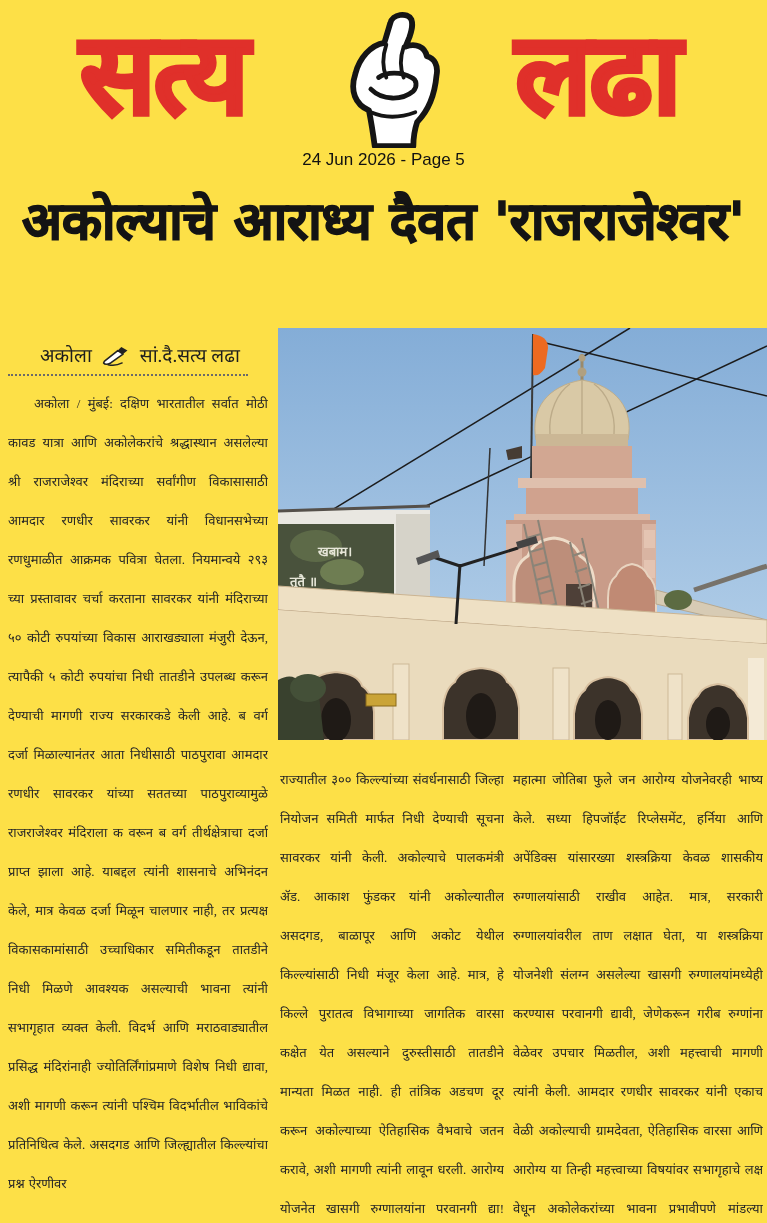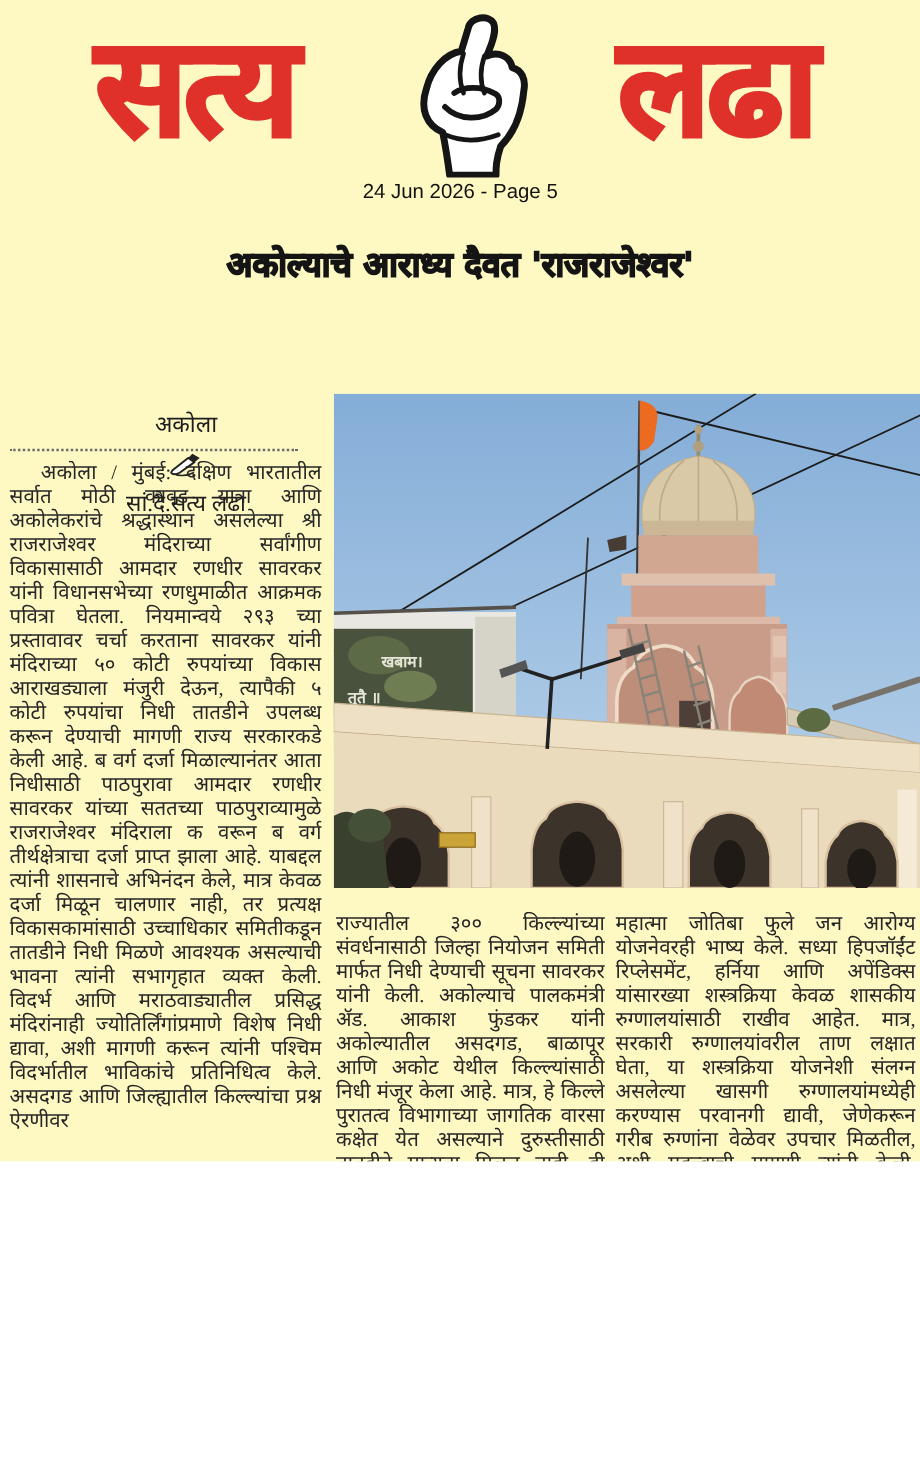--- a/index.html
+++ b/index.html
@@ -1,40 +1,40 @@
 <!DOCTYPE html>
 <html><head>
 <meta charset="utf-8">
 <style>
   html,body{margin:0;padding:0;background:#ffffff;}
-  .page{position:relative;width:767px;height:968px;background:#fef9c3;overflow:hidden;
+  .page{position:relative;width:767px;height:1223px;background:#fde047;overflow:hidden;
         font-family:"Liberation Serif", serif;color:#222;}
   
   .masthead{position:absolute;left:0;top:0;width:767px;height:150px;}
   .mast-word{position:absolute;top:0;height:150px;line-height:148px;
              font-family:"DejaVu Sans", sans-serif;font-weight:900;
              font-size:112px;color:#e0302a;-webkit-text-stroke:4px #e0302a;
              text-align:center;letter-spacing:-2px;}
   .mast-left{left:6px;width:315px;}
   .mast-right{left:435px;width:325px;}
   .fist{position:absolute;left:332px;top:8px;width:126px;height:140px;}
   .dateline{position:absolute;left:0;top:150px;width:767px;text-align:center;
             font-family:"Liberation Sans", sans-serif;font-size:17px;color:#111;}
   
   .headline{position:absolute;left:14px;top:190px;width:739px;text-align:center;
             font-family:"DejaVu Sans", sans-serif;font-weight:900;
-            font-size:28px;line-height:62px;color:#141414;-webkit-text-stroke:1.4px #141414;}
+            font-size:52px;line-height:62px;color:#141414;-webkit-text-stroke:1.4px #141414;}
   
   .byline{position:absolute;left:40px;top:340px;width:230px;height:30px;
-          font-size:19px;color:#1d1d1d;display:flex;align-items:center;gap:9px;flex-direction:column;}
+          font-size:19px;color:#1d1d1d;display:flex;align-items:center;gap:9px;}
   .pen-icon{width:30px;height:22px;flex:0 0 auto;}
   .dotted-rule{position:absolute;left:8px;top:374px;width:240px;height:0;
                border-top:2px dotted #6a6a6a;}
   
-  .col{position:absolute;font-size:17px;line-height:20px;text-align:justify;
+  .col{position:absolute;font-size:13px;line-height:39px;text-align:justify;
        color:#262626;overflow:hidden;word-spacing:1px;}
   .col1{left:8px;top:384px;width:260px;height:839px;}
   .col2{left:280px;top:760px;width:224px;height:463px;}
   .col3{left:513px;top:760px;width:250px;height:463px;}
   .col .indent{display:inline-block;width:26px;}
   
   .photo{position:absolute;left:278px;top:328px;width:489px;height:412px;overflow:hidden;}
   .photo svg{display:block;width:489px;height:412px;}
 </style>
 </head>

